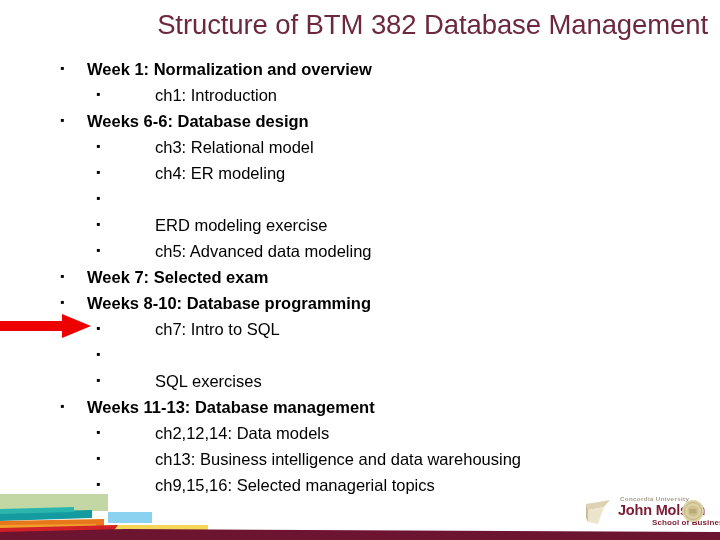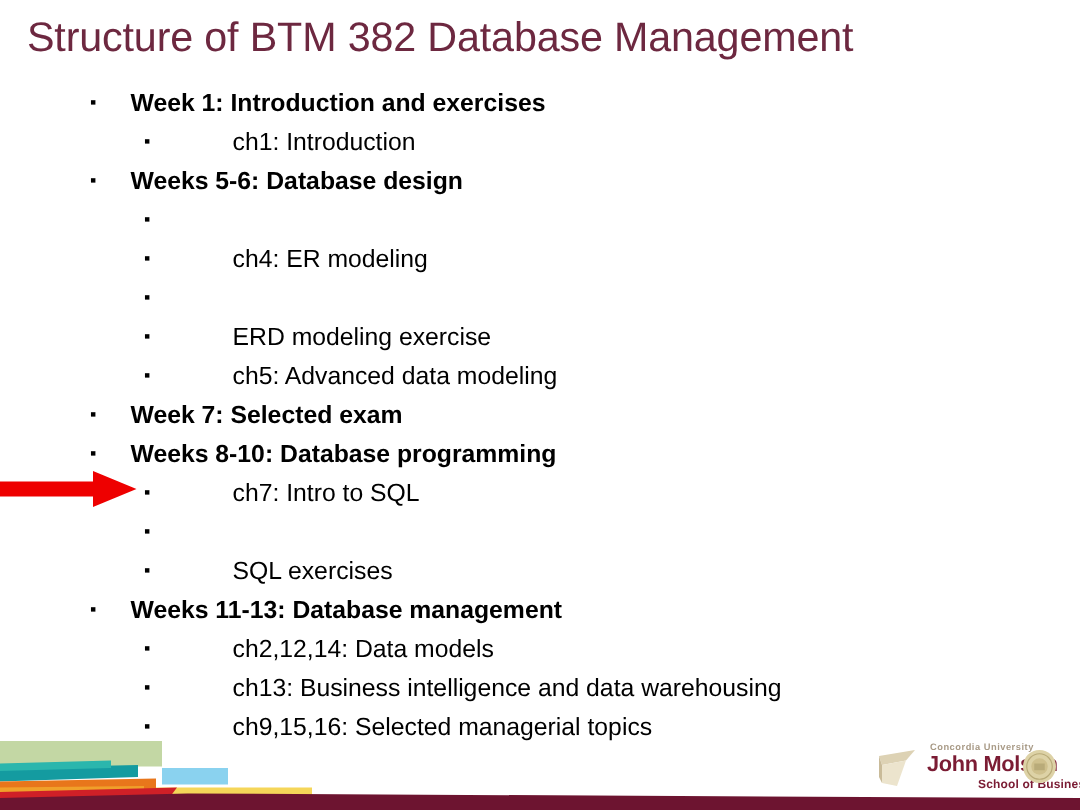--- a/index.html
+++ b/index.html
@@ -28,20 +28,21 @@
     position: absolute;
     left: 18px;
     top: 8px;
     width: 690px;
     font-size: 27.5px;
     font-weight: normal;
     color: #6d2840;
     letter-spacing: -0.1px;
     line-height: 34px;
     white-space: nowrap;
+    text-align: right;
   }
 
   
   .outline {
     position: absolute;
     left: 0;
     top: 56px;
     width: 720px;
   }
   .line {
@@ -169,32 +170,33 @@
 </head>
 <body>
 
 <div class="slide">
 
   <div class="slide-title">Structure of BTM 382 Database Management</div>
 
   <div class="outline" id="outline-root">
       <div class="line lvl1">
         <span class="bullet">▪</span>
-        <span class="txt">Week 1: Introduction and exercises</span>
+        <span class="txt">Week 1: Normalization and overview</span>
       </div>
       <div class="line lvl2">
         <span class="bullet">▪</span>
         <span class="txt">ch1: Introduction</span>
       </div>
       <div class="line lvl1">
         <span class="bullet">▪</span>
-        <span class="txt">Weeks 5-6: Database design</span>
-      </div>
-      <div class="line lvl2">
-        <span class="bullet">▪</span>
+        <span class="txt">Weeks 6-6: Database design</span>
+      </div>
+      <div class="line lvl2">
+        <span class="bullet">▪</span>
+        <span class="txt">ch3: Relational model</span>
       </div>
       <div class="line lvl2">
         <span class="bullet">▪</span>
         <span class="txt">ch4: ER modeling</span>
       </div>
       <div class="line lvl2">
         <span class="bullet">▪</span>
       </div>
       <div class="line lvl2">
         <span class="bullet">▪</span>

